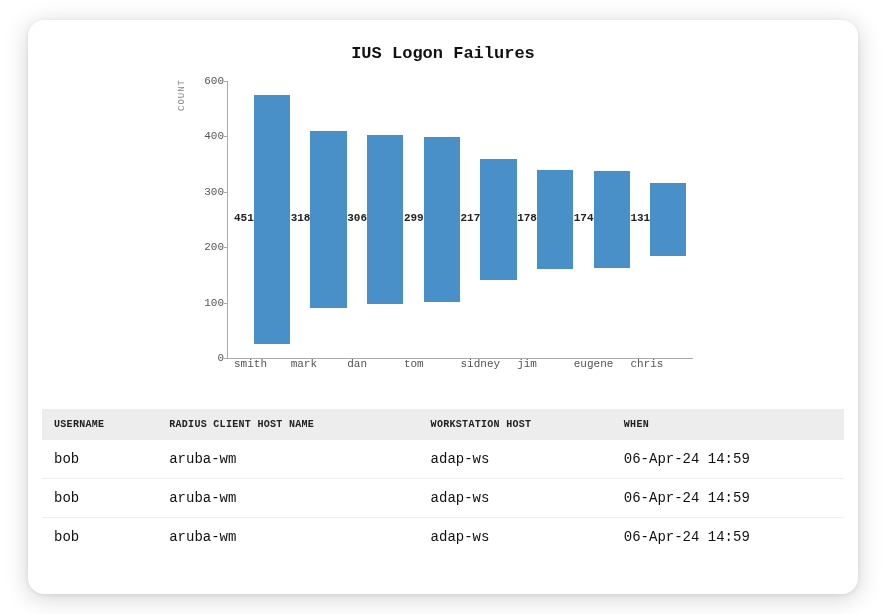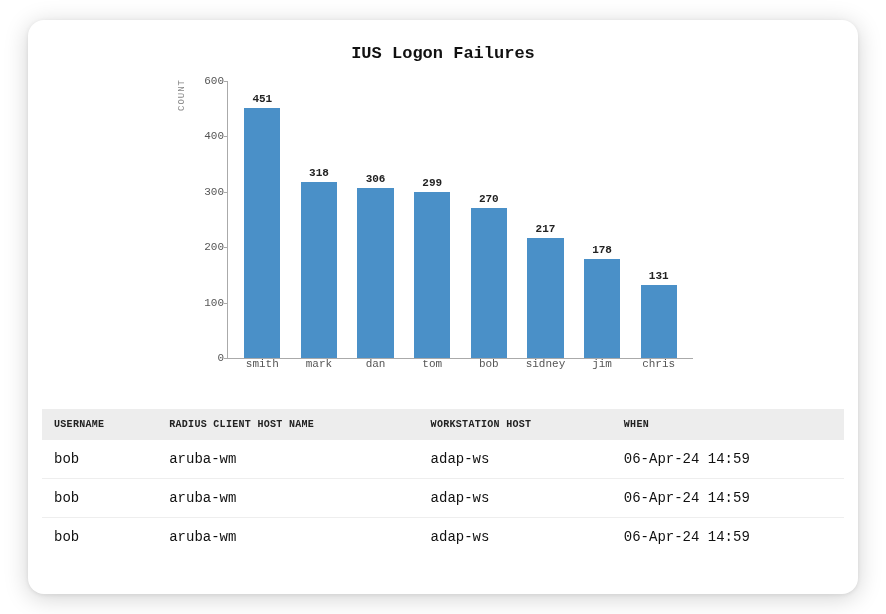--- a/index.html
+++ b/index.html
@@ -78,23 +78,22 @@
   .bars {
     position: absolute;
     left: 0; right: 0; top: 0; bottom: 0;
     display: flex;
     align-items: flex-end;
     padding: 0 6px;
   }
   .bar-slot {
     flex: 1;
     display: flex;
-    flex-direction: column;
+    flex-direction: row;
     align-items: center;
-    justify-content: flex-end;
     position: relative;
     height: 100%;
   }
   .bar-val {
     font-size: 11px;
     font-weight: 600;
     color: #222;
     margin-bottom: 3px;
   }
   .bar {
@@ -155,33 +154,33 @@
               <div class="bar-val">306</div>
               <div class="bar" style="height: 61.2%;"></div>
               <div class="bar-cat">dan</div>
             </div>
             <div class="bar-slot">
               <div class="bar-val">299</div>
               <div class="bar" style="height: 59.8%;"></div>
               <div class="bar-cat">tom</div>
             </div>
             <div class="bar-slot">
-              <div class="bar-val">270</div>
-              <div class="bar" style="height: 54%;"></div>
-              <div class="bar-cat">bob</div>
-            </div>
-            <div class="bar-slot">
               <div class="bar-val">217</div>
               <div class="bar" style="height: 43.4%;"></div>
               <div class="bar-cat">sidney</div>
             </div>
             <div class="bar-slot">
               <div class="bar-val">178</div>
               <div class="bar" style="height: 35.6%;"></div>
               <div class="bar-cat">jim</div>
+            </div>
+            <div class="bar-slot">
+              <div class="bar-val">174</div>
+              <div class="bar" style="height: 34.8%;"></div>
+              <div class="bar-cat">eugene</div>
             </div>
             <div class="bar-slot">
               <div class="bar-val">131</div>
               <div class="bar" style="height: 26.2%;"></div>
               <div class="bar-cat">chris</div>
             </div>
           </div>
       <div class="tick" style="top: 100%;">0</div>
           <div class="tick-mark" style="top: 100%;"></div>
           <div class="tick" style="top: 80%;">100</div>

